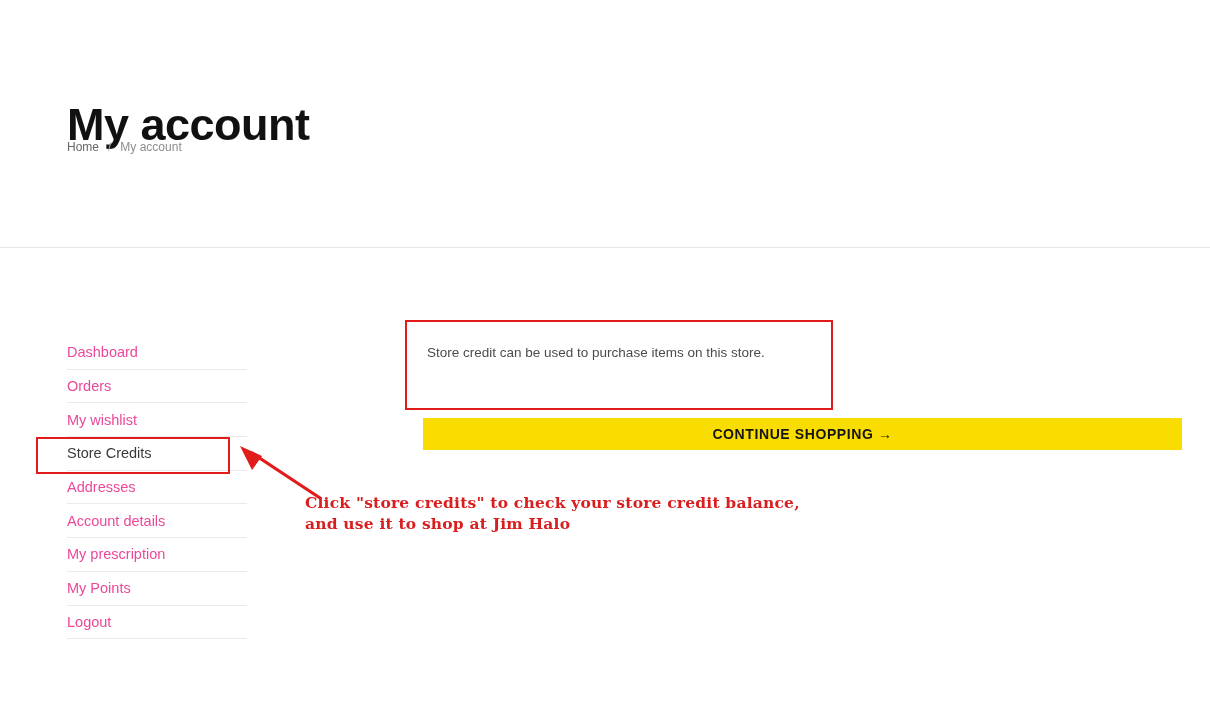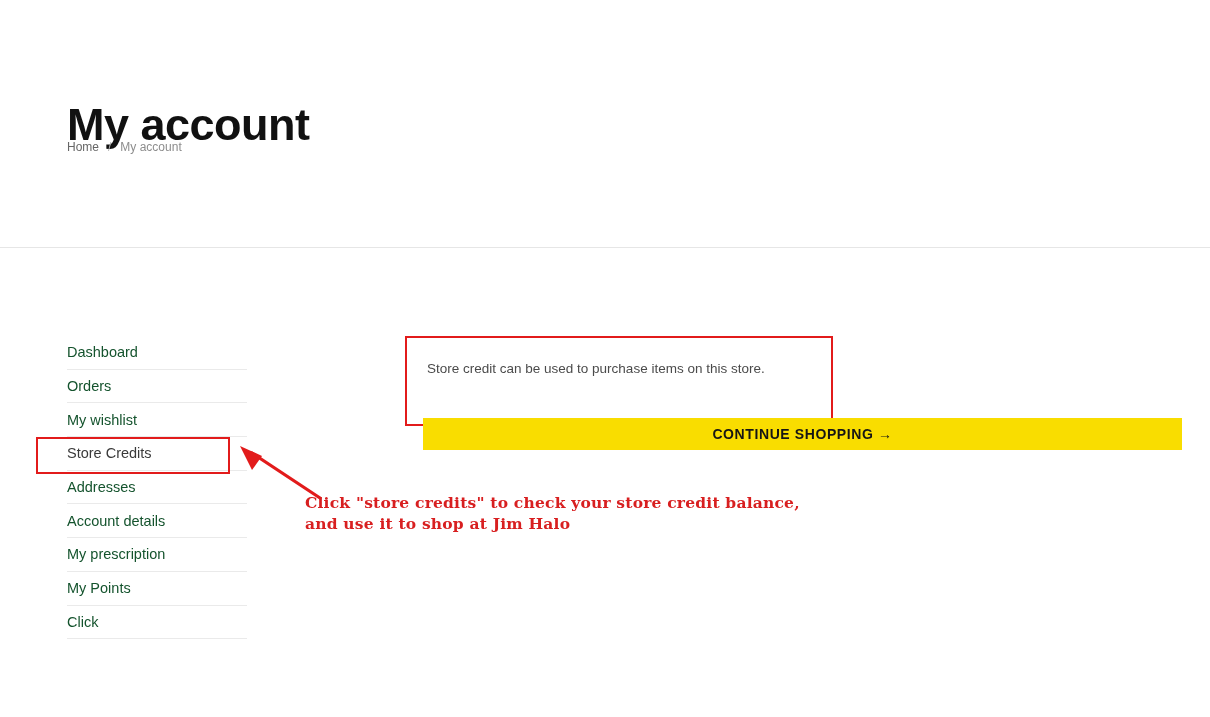--- a/index.html
+++ b/index.html
@@ -84,21 +84,21 @@
   .nav-item {
     position: relative;
     height: 33.7px;
     display: flex;
     align-items: center;
     border-bottom: 1px solid #eaeaea;
     box-sizing: border-box;
   }
   .nav-item .nav-label {
     font-size: 14.5px;
-    color: #14532d;
+    color: #ec4899;
     line-height: 20px;
     white-space: nowrap;
   }
   .nav-item.is-active .nav-label {
     color: #3a3a3a;
   }
 
   
   .nav-highlight-box {
     position: absolute;
@@ -121,21 +121,20 @@
   }
   .credit-box {
     position: absolute;
     left: 0;
     top: 72px;
     width: 428px;
     height: 90px;
     border: 2px solid #e21b1b;
     box-sizing: border-box;
     background: #ffffff;
-    margin-top: 16px;
   }
   .credit-line {
     position: absolute;
     left: 20px;
     font-size: 13.5px;
     line-height: 19px;
     color: #4b4b4b;
     white-space: nowrap;
   }
   .credit-line-1 { top: 21px; }
@@ -230,21 +229,21 @@
     <div class="nav-item">
       <span class="nav-label">Account details</span>
     </div>
     <div class="nav-item">
       <span class="nav-label">My prescription</span>
     </div>
     <div class="nav-item">
       <span class="nav-label">My Points</span>
     </div>
     <div class="nav-item">
-      <span class="nav-label">Click</span>
+      <span class="nav-label">Logout</span>
     </div>
   </nav>
 
   <div class="account-content">
 
     <div class="credit-box">
       <div class="credit-line credit-line-1">Store credit can be used to purchase items on this store.</div>
     </div>
 
     <button class="continue-button">CONTINUE SHOPPING →</button>

